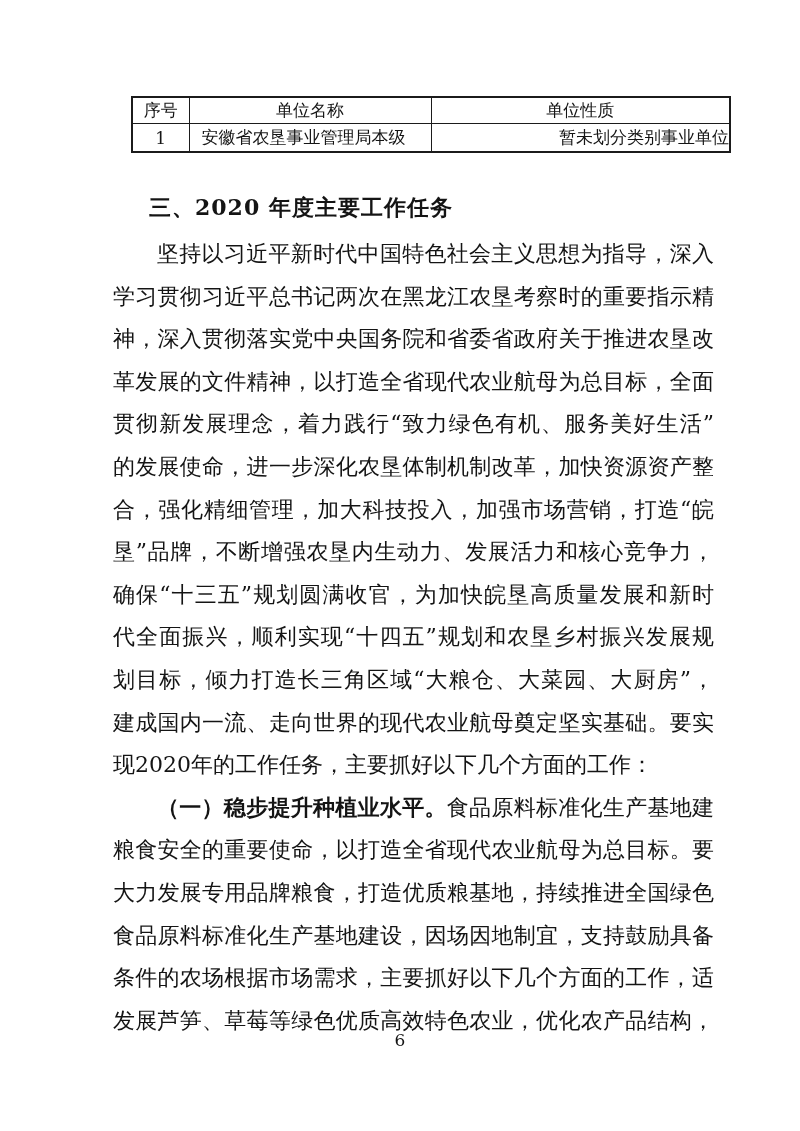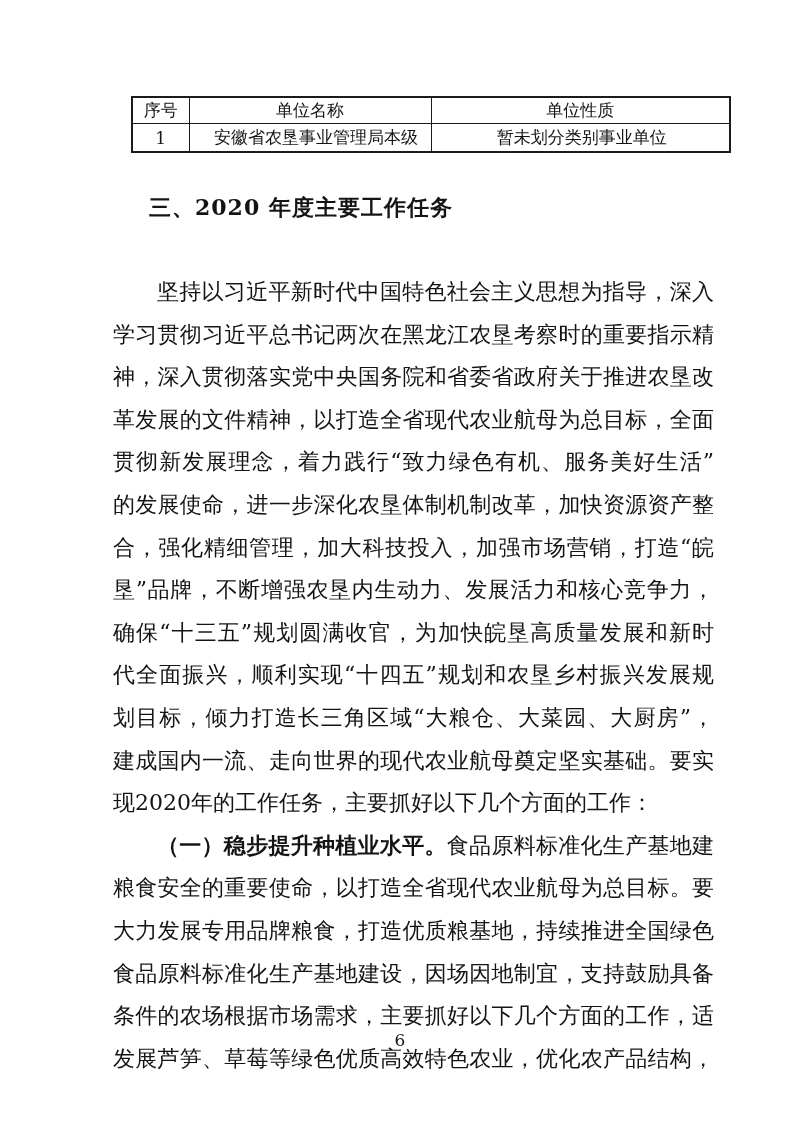--- a/index.html
+++ b/index.html
@@ -32,43 +32,42 @@
     padding: 0;
     overflow: hidden;
     white-space: nowrap;
   }
   .unit-table th { height: 25px; text-align: center; }
   .unit-table td { height: 27px; }
   .col-serial { width: 57px; }
   .col-name   { width: 242px; }
   .col-type   { width: 299px; }
   .cell-serial { text-align: center; }
-  .cell-name   { text-align: center; padding-left: 12px !important; }
-  .cell-type   { text-align: center; padding-left: 3px !important; }
+  .cell-name   { text-align: left; padding-left: 12px !important; }
+  .cell-type   { text-align: right; padding-left: 3px !important; }
   
   .section-heading {
     position: absolute;
     left: 99px;
     top: 193px;
     width: 601px;
     box-sizing: border-box;
     padding-left: 50px;
     font-size: 22px;
     font-weight: bold;
     letter-spacing: 1px;
     white-space: nowrap;
   }
   
   .body-text {
     position: absolute;
     left: 113px;
     top: 233px;
     width: 601px;
     font-size: 22px;
-    margin-top: 38px;
   }
   .line {
     height: 42.6px;
     line-height: 42.6px;
     text-align: justify;
     text-align-last: justify;
     overflow: hidden;
   }
   .line.indent { text-indent: 44px; }
   .line.flush-left { text-align-last: left; }

